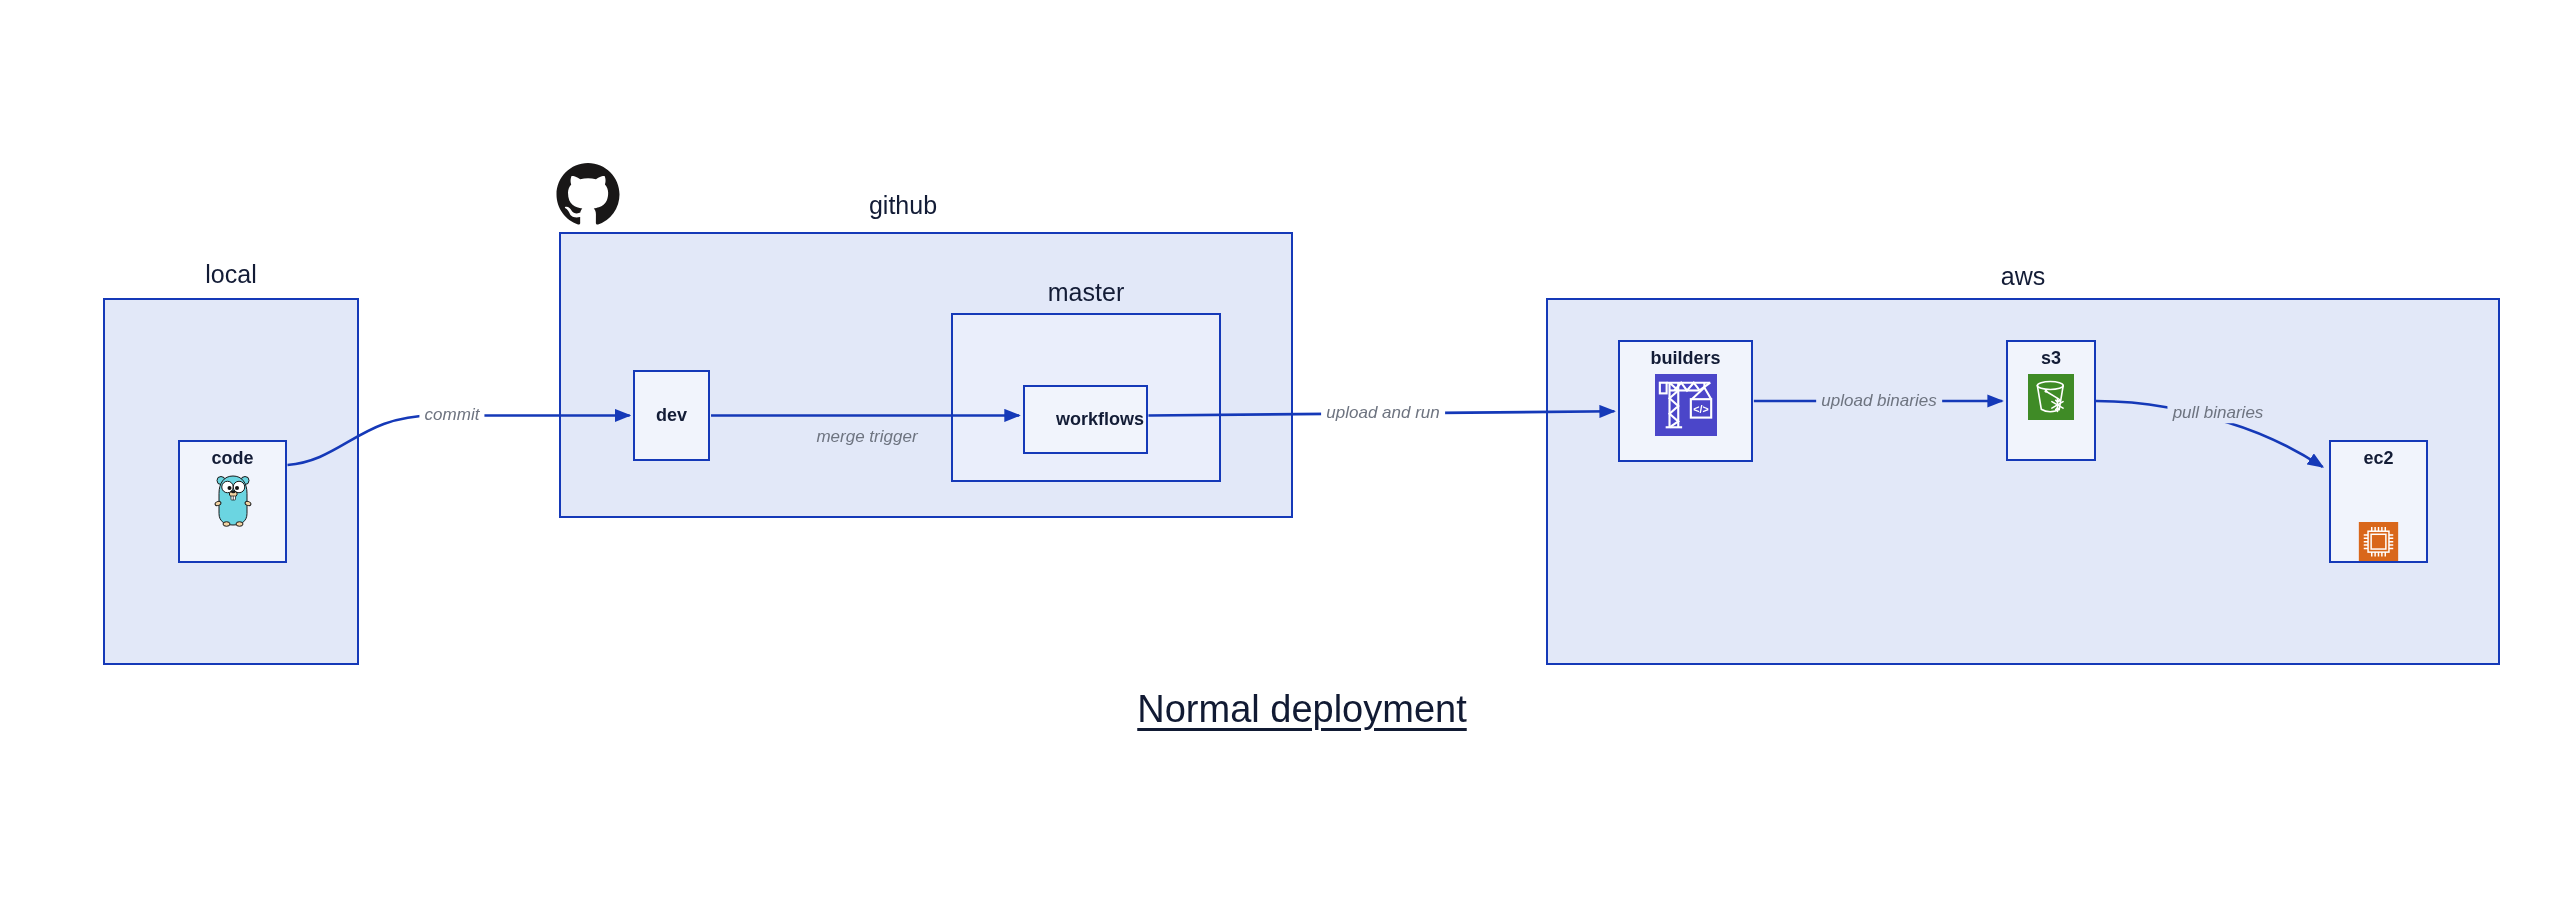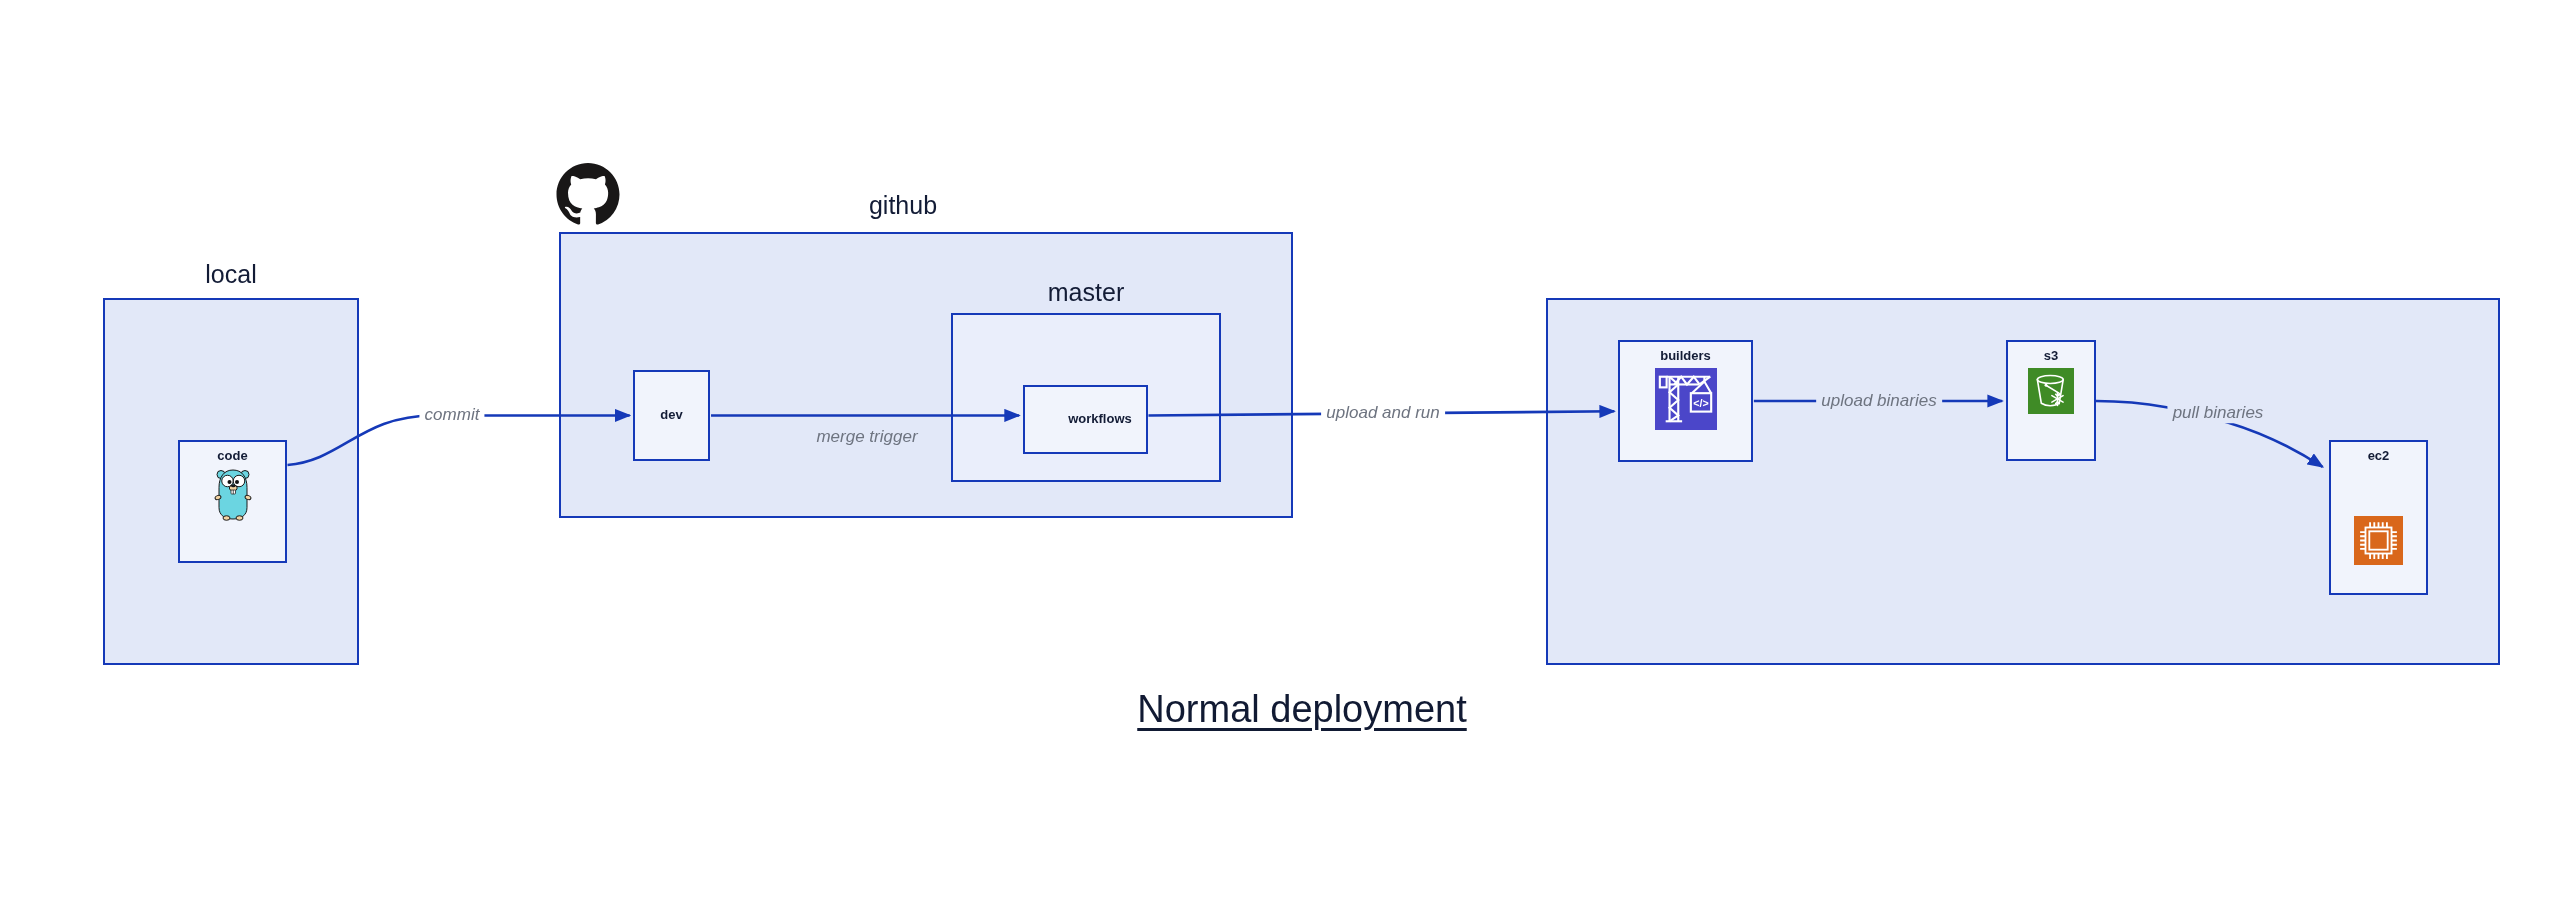--- a/index.html
+++ b/index.html
@@ -12,21 +12,21 @@
     box-sizing:border-box; z-index:1;
   }
   .container-box.master { background:#eaeefb; z-index:2; }
   .node-box {
     position:absolute; background:#f1f4fc; border:2.6px solid #1539b8;
     box-sizing:border-box; z-index:4; display:flex; flex-direction:column;
     align-items:center;
   }
   .node-box.center { justify-content:center; }
   .node-box .node-label {
-    font-size:13px; font-weight:bold; color:#131c36; line-height:1.1;
+    font-size:18px; font-weight:bold; color:#131c36; line-height:1.1;
   }
   .node-box .pad-top { padding-top:6.7px; }
   .container-label {
     position:absolute; font-size:25px; color:#131c36; line-height:1.2; z-index:3;
   }
   .edge-label {
     position:absolute; transform:translate(-50%,-50%); font-size:17px;
     font-style:italic; color:#6e7480; padding:0 5.2px; white-space:nowrap;
     z-index:6; line-height:1.15;
   }
@@ -42,20 +42,21 @@
   .icon-tile { display:block; }
 </style>
 </head>
 <body>
 
 <div class="canvas">
 
   <div class="container-label" style="left:103px; top:259px; width:256px; text-align:center;">local</div>
   <div class="container-label" style="left:536px; top:190px; width:734px; text-align:center;">github</div>
   <div class="container-label" style="left:951px; top:277px; width:270px; text-align:center;">master</div>
+  <div class="container-label" style="left:1546px; top:261px; width:954px; text-align:center;">aws</div>
 
   <div style="position:absolute; left:556px; top:163px; z-index:3;">
     <svg width="64" height="63" viewBox="0 0 16 16">
       <path fill="#191717" d="M8 0C3.58 0 0 3.58 0 8c0 3.54 2.29 6.53 5.47 7.59.4.07.55-.17.55-.38 0-.19-.01-.82-.01-1.49-2.01.37-2.53-.49-2.69-.94-.09-.23-.48-.94-.82-1.13-.28-.15-.68-.52-.01-.53.63-.01 1.08.58 1.23.82.72 1.21 1.87.87 2.33.66.07-.52.28-.87.51-1.07-1.78-.2-3.64-.89-3.64-3.95 0-.87.31-1.59.82-2.15-.08-.2-.36-1.02.08-2.12 0 0 .67-.21 2.2.82.64-.18 1.32-.27 2-.27s1.36.09 2 .27c1.53-1.04 2.2-.82 2.2-.82.44 1.1.16 1.92.08 2.12.51.56.82 1.27.82 2.15 0 3.07-1.87 3.75-3.65 3.95.29.25.54.73.54 1.48 0 1.07-.01 1.93-.01 2.2 0 .21.15.46.55.38A8.01 8.01 0 0 0 16 8c0-4.42-3.58-8-8-8z"></path>
     </svg>
   </div>
 
   <div class="container-box" style="left:103px; top:298px; width:256px; height:367px;"></div>
   <div class="container-box" style="left:559px; top:232px; width:734px; height:286px;"></div>
   <div class="container-box master" style="left:951px; top:313px; width:270px; height:169px;"></div>
@@ -148,21 +149,21 @@
         <path d="M41 34 V52"></path>
         <path d="M33.2 38.5 L48.8 47.5"></path>
         <path d="M48.8 38.5 L33.2 47.5"></path>
         <path d="M38.5 36.5 L41 39 L43.5 36.5"></path>
         <path d="M38.5 49.5 L41 47 L43.5 49.5"></path>
       </g>
       <circle cx="25" cy="24" r="2" fill="#ffffff"></circle>
     </svg>
   </div>
 
-  <div class="node-box" style="left:2329px; top:440px; width:99px; height:155px;gap:48px;">
+  <div class="node-box" style="left:2329px; top:440px; width:99px; height:123px;gap:48px;">
     <div class="node-label pad-top">ec2</div>
     <svg class="icon-tile" style="margin-top:5.2px;" width="49" height="49" viewBox="0 0 64 64">
       <rect x="0" y="0" width="64" height="64" fill="#d9671b"></rect>
       <g stroke="#ffffff" stroke-width="2.4" fill="none">
         <path d="M21 8 V15 M26.5 8 V15 M32 8 V15 M37.5 8 V15 M43 8 V15"></path>
         <path d="M21 49 V56 M26.5 49 V56 M32 49 V56 M37.5 49 V56 M43 49 V56"></path>
         <path d="M8 21 H15 M8 26.5 H15 M8 32 H15 M8 37.5 H15 M8 43 H15"></path>
         <path d="M49 21 H56 M49 26.5 H56 M49 32 H56 M49 37.5 H56 M49 43 H56"></path>
         <rect x="15" y="15" width="34" height="34"></rect>
         <rect x="20" y="20" width="24" height="24"></rect>

